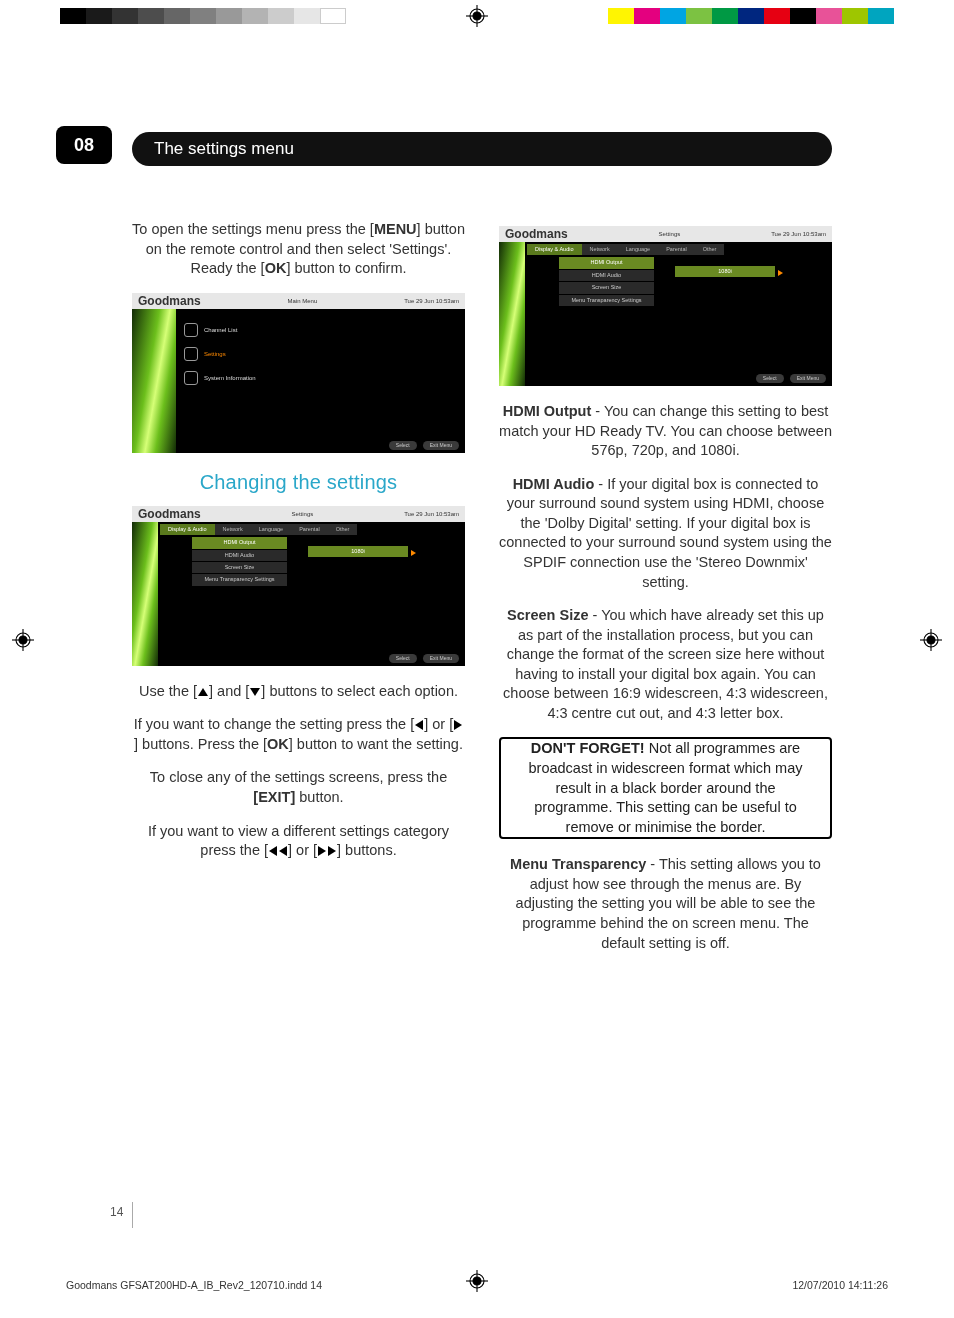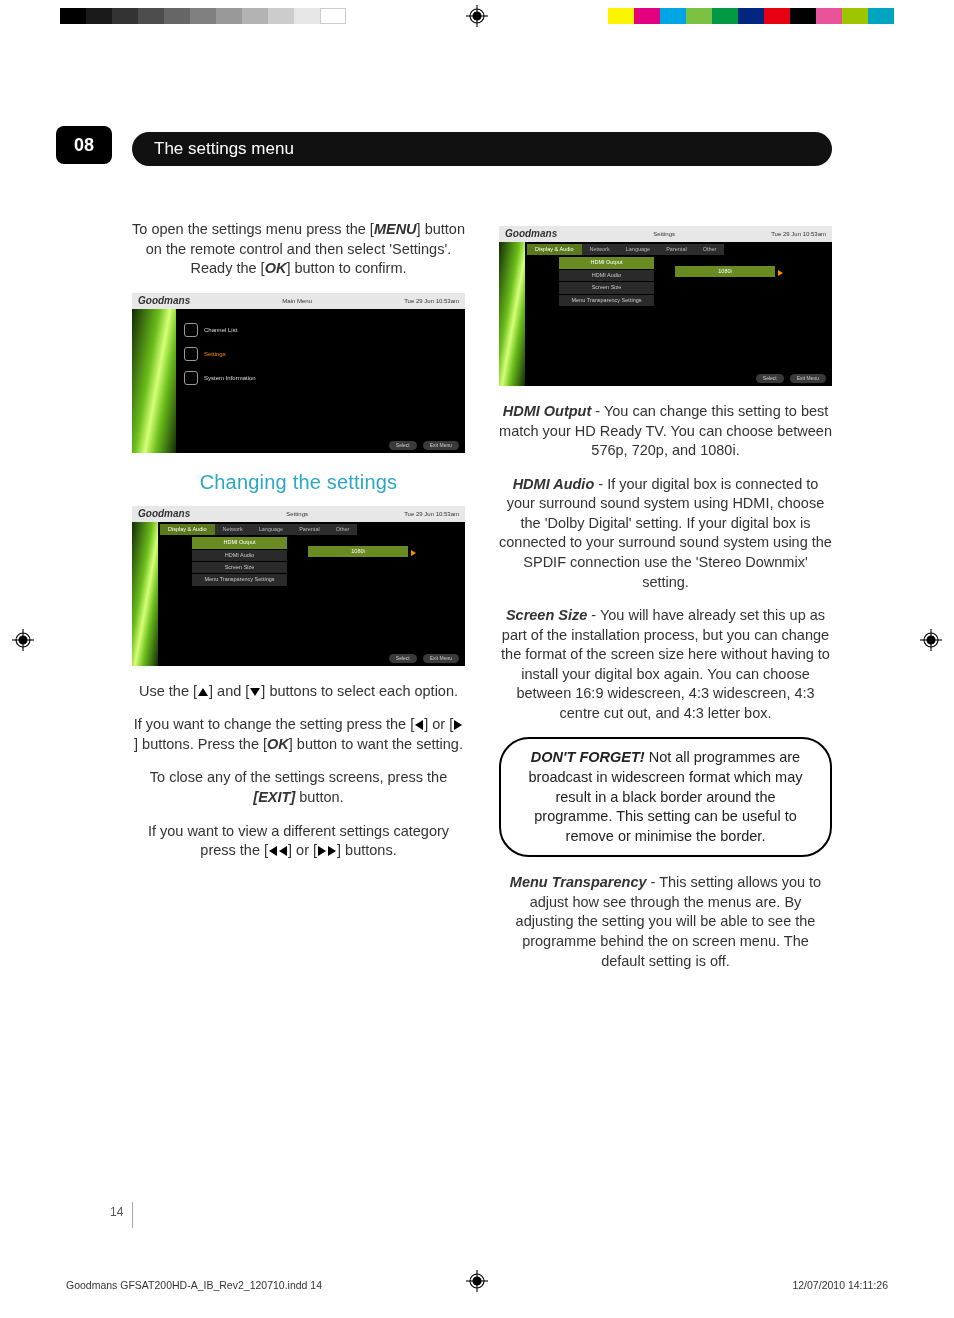--- a/index.html
+++ b/index.html
@@ -67,21 +67,21 @@
     background:#000; position:relative; overflow:hidden;
     font-size: 6px; color:#fff;
   }
   .shot1 { height: 160px; }
   .shot2 { height: 160px; }
   .shot-titlebar {
     height: 16px; background:#e7e7e7; color:#333;
     display:flex; align-items:center; justify-content:space-between;
     padding:0 6px; font-size:6px;
   }
-  .shot-titlebar .brand { font-style:italic; font-weight:700; font-size:10px;}
+  .shot-titlebar .brand { font-weight:700; font-size:12px;}
   .shot-body { position:relative; width:100%; height:calc(100% - 16px); display:flex; }
   .green-stripe {
     width: 44px; height:100%;
     background: linear-gradient(100deg,#122b06 0%,#6cbf1c 40%,#d6ff77 55%,#6cbf1c 70%,#122b06 100%);
   }
   .shot-menu { padding: 14px 0 0 8px; }
   .m-item { display:flex; align-items:center; gap:6px; margin-bottom: 10px;}
   .m-icon { width:14px;height:14px;border:1px solid #999;border-radius:3px;}
   .m-lab  { font-size:6px; color:#ddd; }
   .m-lab.sel { color:#ff8a00; }
@@ -109,26 +109,26 @@
     font-family: "Helvetica Neue Condensed", "Arial Narrow", Arial, sans-serif;
     letter-spacing: .2px;
   }
 
   .tri-inline { display:inline-block; width:0;height:0; vertical-align:middle; margin:0 1px; }
   .tri-up    { border-left:5px solid transparent; border-right:5px solid transparent; border-bottom:8px solid #000;}
   .tri-down  { border-left:5px solid transparent; border-right:5px solid transparent; border-top:8px solid #000;}
   .tri-left  { border-top:5px solid transparent; border-bottom:5px solid transparent; border-right:8px solid #000;}
   .tri-right { border-top:5px solid transparent; border-bottom:5px solid transparent; border-left:8px solid #000;}
 
-  b { font-weight:700;font-style:italic; }
+  b { font-weight:700; }
 
   .callout {
     border: 2px solid #000;
-    border-radius: 30px;
-    padding: 9px 16px;
+    border-radius: 4px;
+    padding: 0 16px;
     margin: 8px 0 16px;
   }
 
   .page-footer {
     position:absolute;
     top: 1070px; left: 0; width:100%;
     border-top: 0;
   }
   .pf-rule { position:absolute; left:0; top:0; width:1px; height:26px; background:#aaa;}
   .pf-num { position:absolute; left:-22px; top:2px; font-size:12px; color:#555;}
@@ -319,21 +319,21 @@
             <div class="shot-footer">
               <span class="fbtn">Select</span>
               <span class="fbtn">Exit Menu</span>
             </div>
           </div>
         </div>
       </div>
 
       <p><b>HDMI Output</b><span> - You can change this setting to best match your HD Ready TV. You can choose between 576p, 720p, and 1080i.</span></p>
       <p><b>HDMI Audio</b><span> - If your digital box is connected to your surround sound system using HDMI, choose the 'Dolby Digital' setting. If your digital box is connected to your surround sound system using the SPDIF connection use the 'Stereo Downmix' setting.</span></p>
-      <p><b>Screen Size</b><span> - You will have already set this up as part of the installation process, but you can change the format of the screen size here without having to install your digital box again. You can choose between 16:9 widescreen, 4:3 widescreen, 4:3 centre cut out, and 4:3 letter box.</span></p>
+      <p><b>Screen Size</b><span> - You which have already set this up as part of the installation process, but you can change the format of the screen size here without having to install your digital box again. You can choose between 16:9 widescreen, 4:3 widescreen, 4:3 centre cut out, and 4:3 letter box.</span></p>
 
       <div class="callout">
         <b>DON'T FORGET!</b><span> Not all programmes are broadcast in widescreen format which may result in a black border around the programme. This setting can be useful to remove or minimise the border.</span>
       </div>
 
       <p><b>Menu Transparency</b><span> - This setting allows you to adjust how see through the menus are. By adjusting the setting you will be able to see the programme behind the on screen menu. The default setting is off.</span></p>
     </div>
   </div>
 
   <div class="page-footer">

